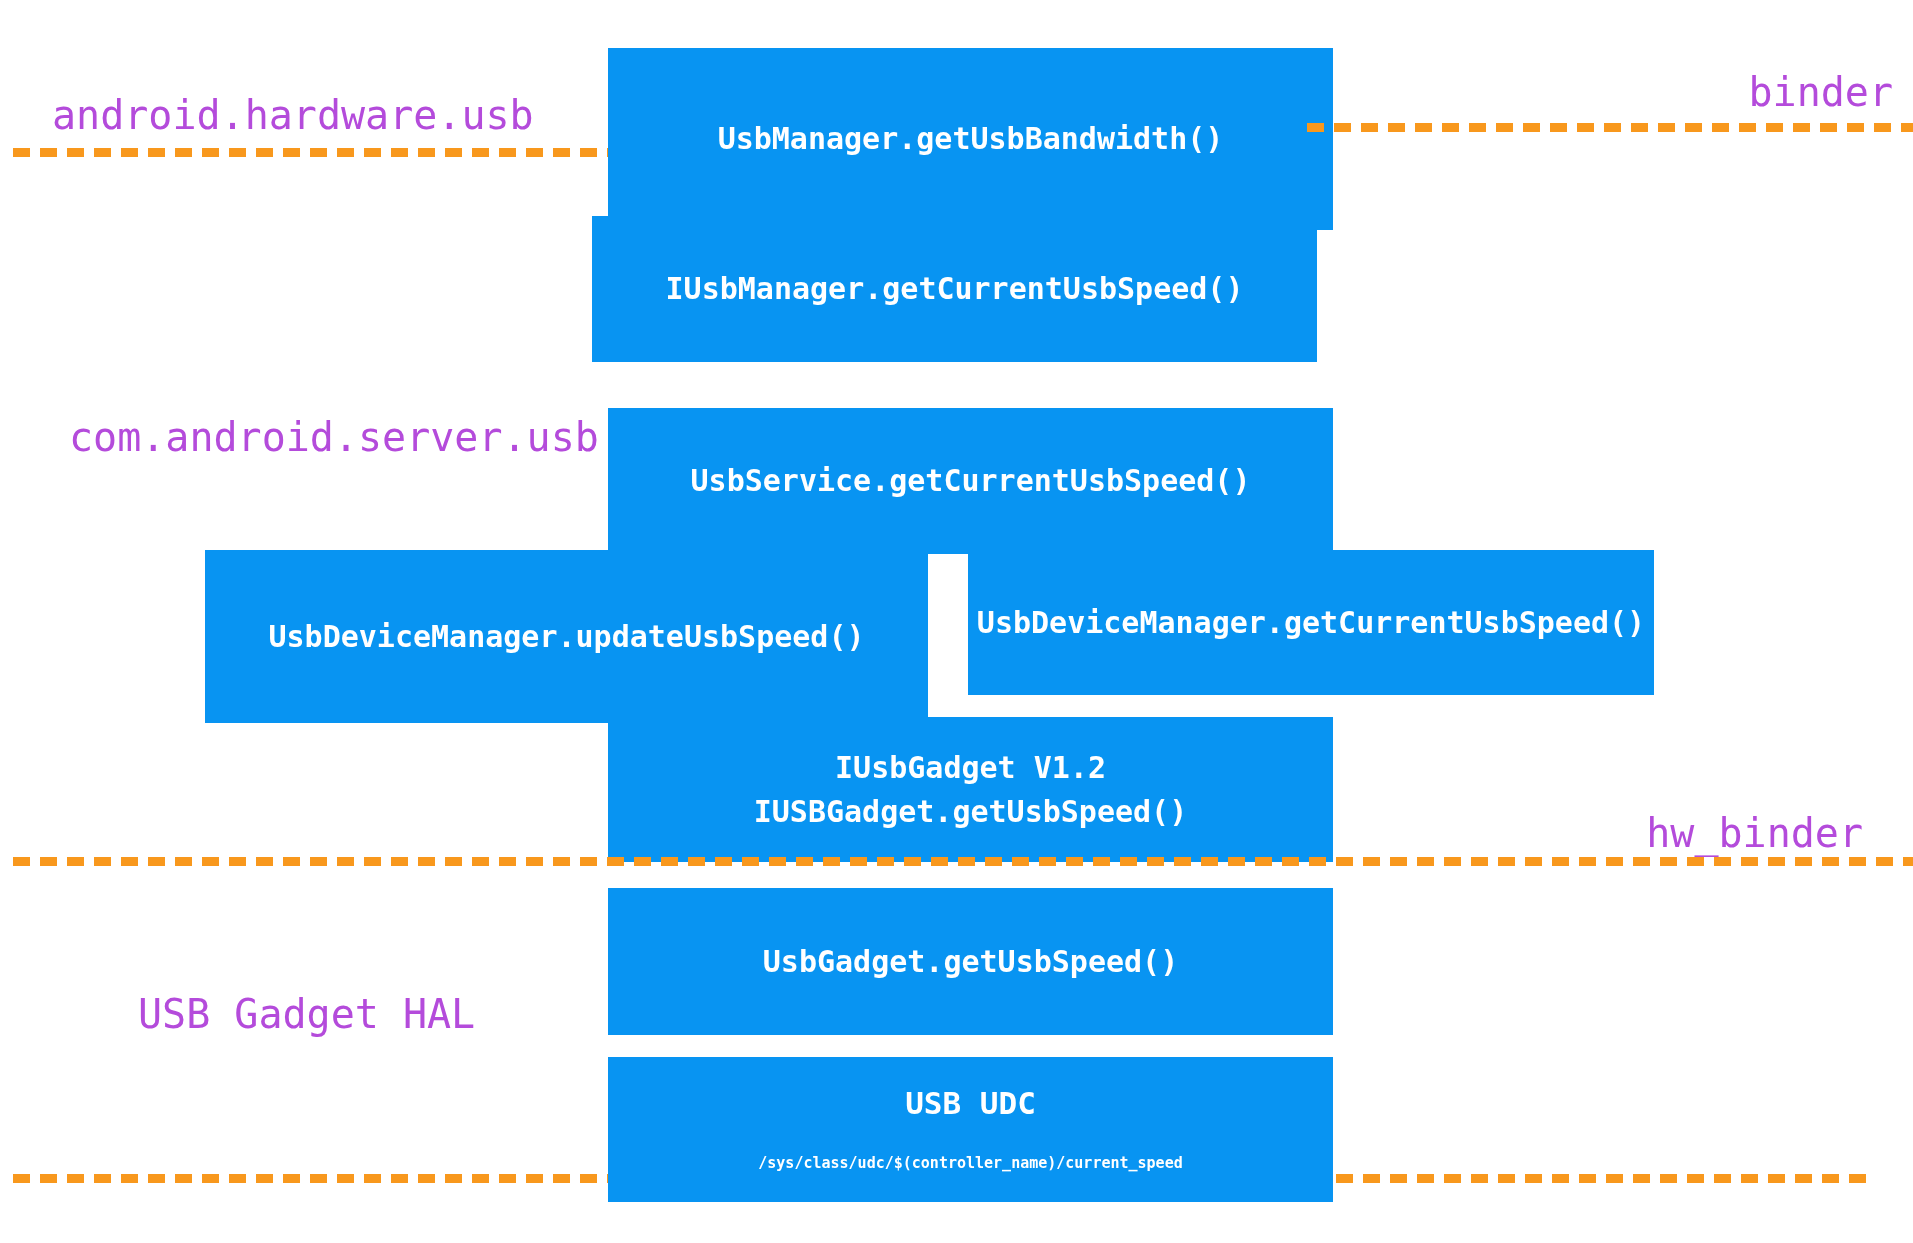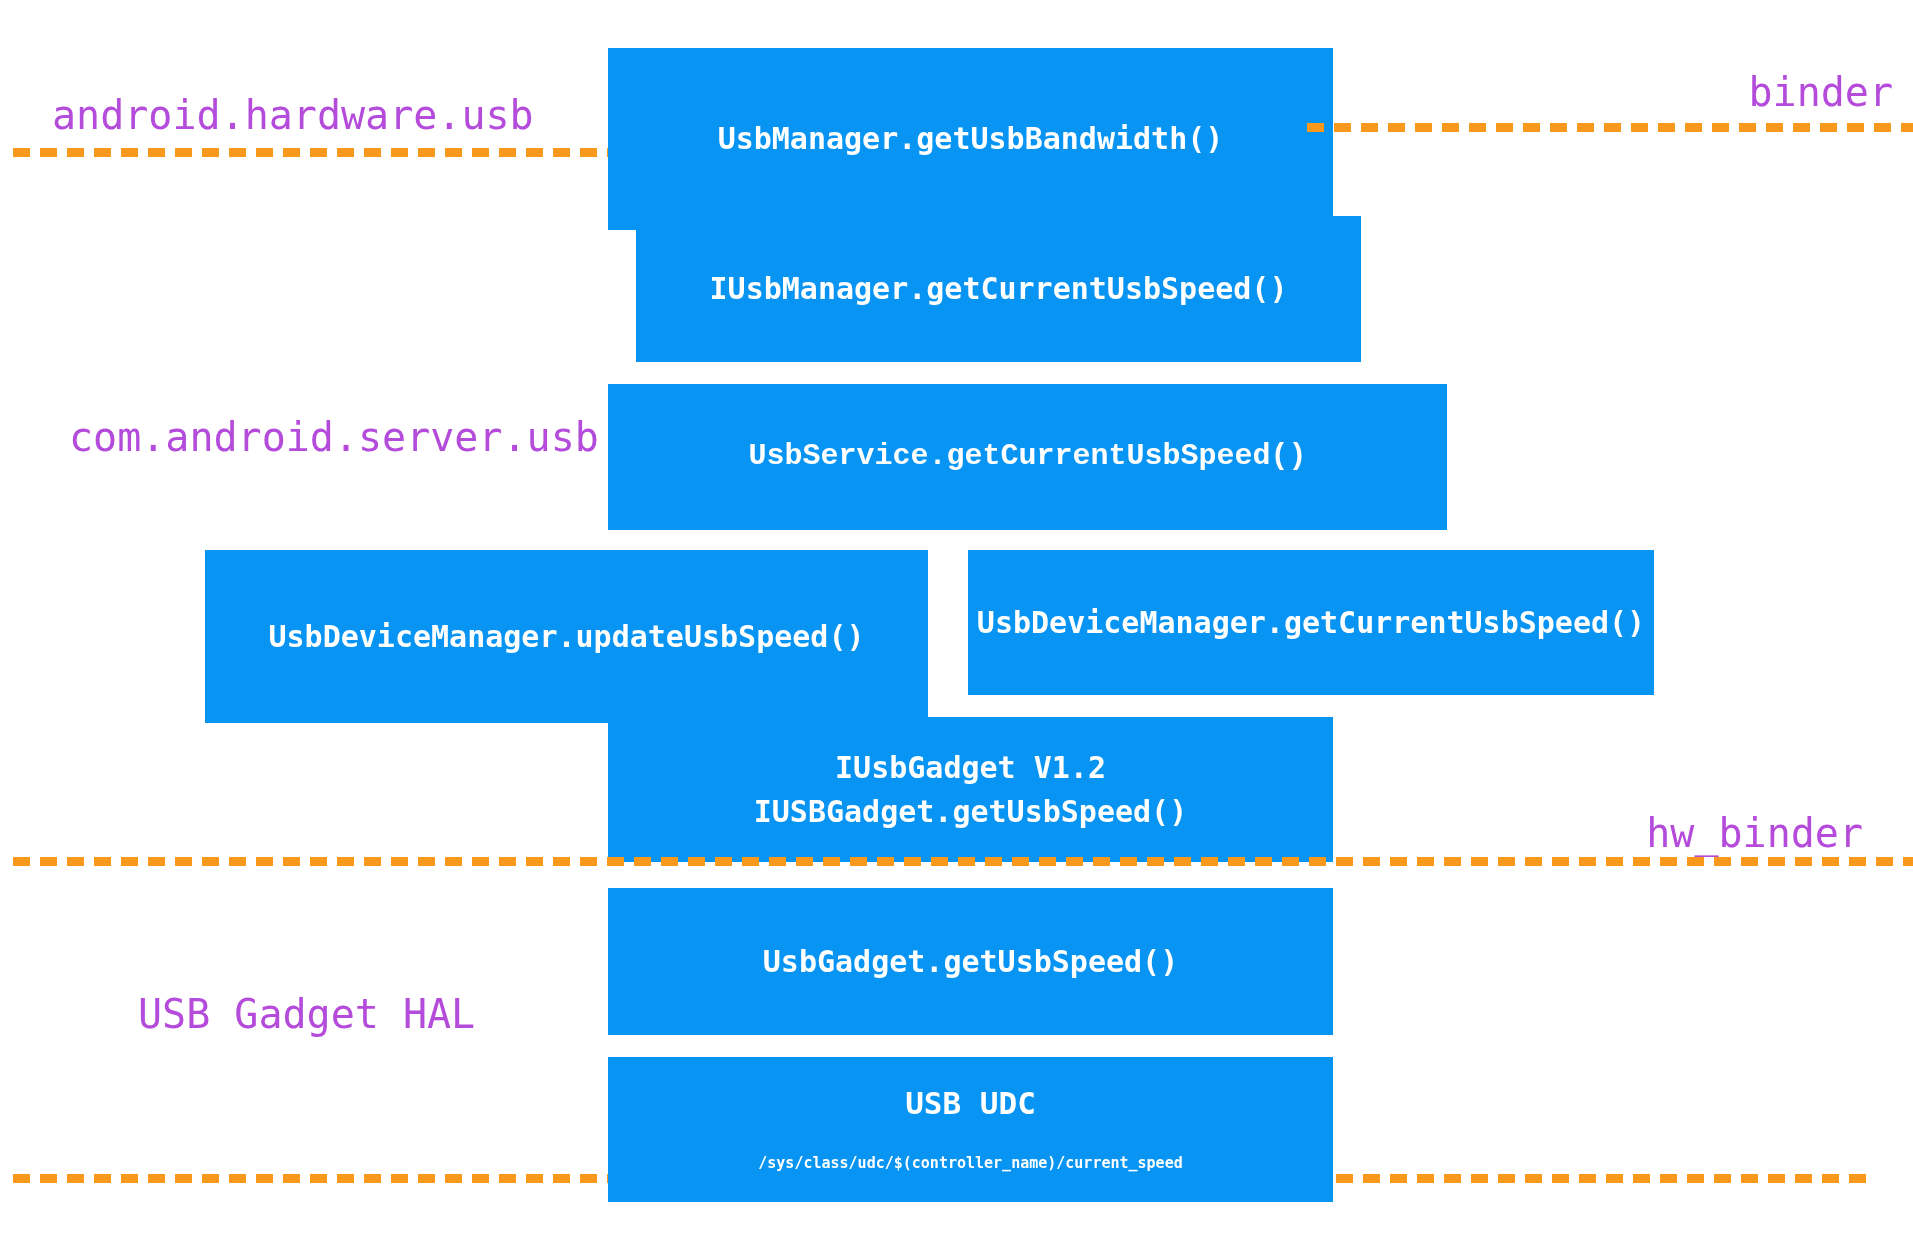--- a/index.html
+++ b/index.html
@@ -70,25 +70,25 @@
   <div class="layer-label" style="left:43px; top:415px;">com.android.server.usb</div>
   <div class="layer-label" style="left:112px; top:992px;">USB Gadget HAL</div>
 
   <div class="layer-label right-side" style="right:20px; top:70px;">binder</div>
   <div class="layer-label right-side" style="right:50px; top:811px;">hw_binder</div>
 
   <div class="box" style="left:608px; top:48px; width:725px; height:182px;">
     <span>UsbManager.getUsbBandwidth()</span>
   </div>
 
-  <div class="box" style="left:636px; top:216px; width:725px; height:146px;text-align:right;">
+  <div class="box" style="left:592px; top:216px; width:725px; height:146px;text-align:right;">
     <span>IUsbManager.getCurrentUsbSpeed()</span>
   </div>
 
-  <div class="box" style="left:608px; top:384px; width:839px; height:146px;font-family:Liberation Mono, monospace;">
+  <div class="box" style="left:608px; top:408px; width:725px; height:146px;">
     <span>UsbService.getCurrentUsbSpeed()</span>
   </div>
 
   <div class="box" style="left:205px; top:550px; width:723px; height:173px;">
     <span>UsbDeviceManager.updateUsbSpeed()</span>
   </div>
 
   <div class="box" style="left:968px; top:550px; width:686px; height:145px;">
     <span>UsbDeviceManager.getCurrentUsbSpeed()</span>
   </div>

